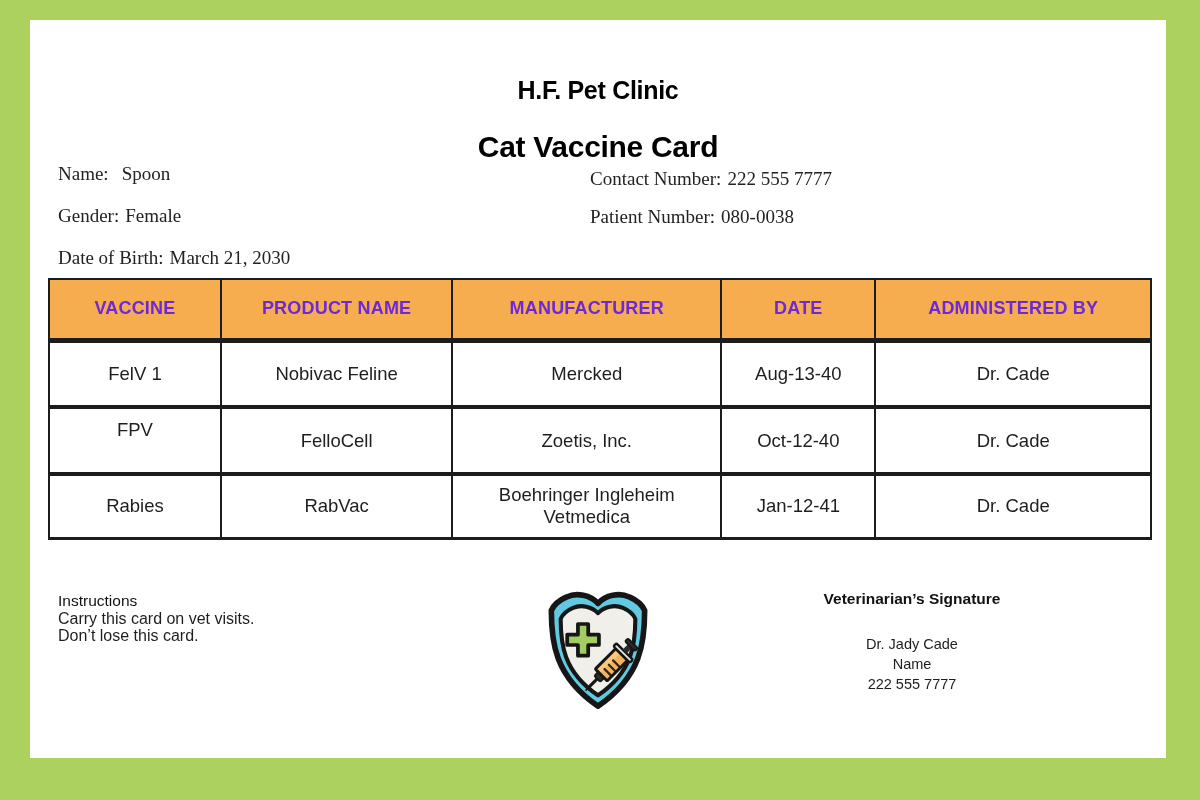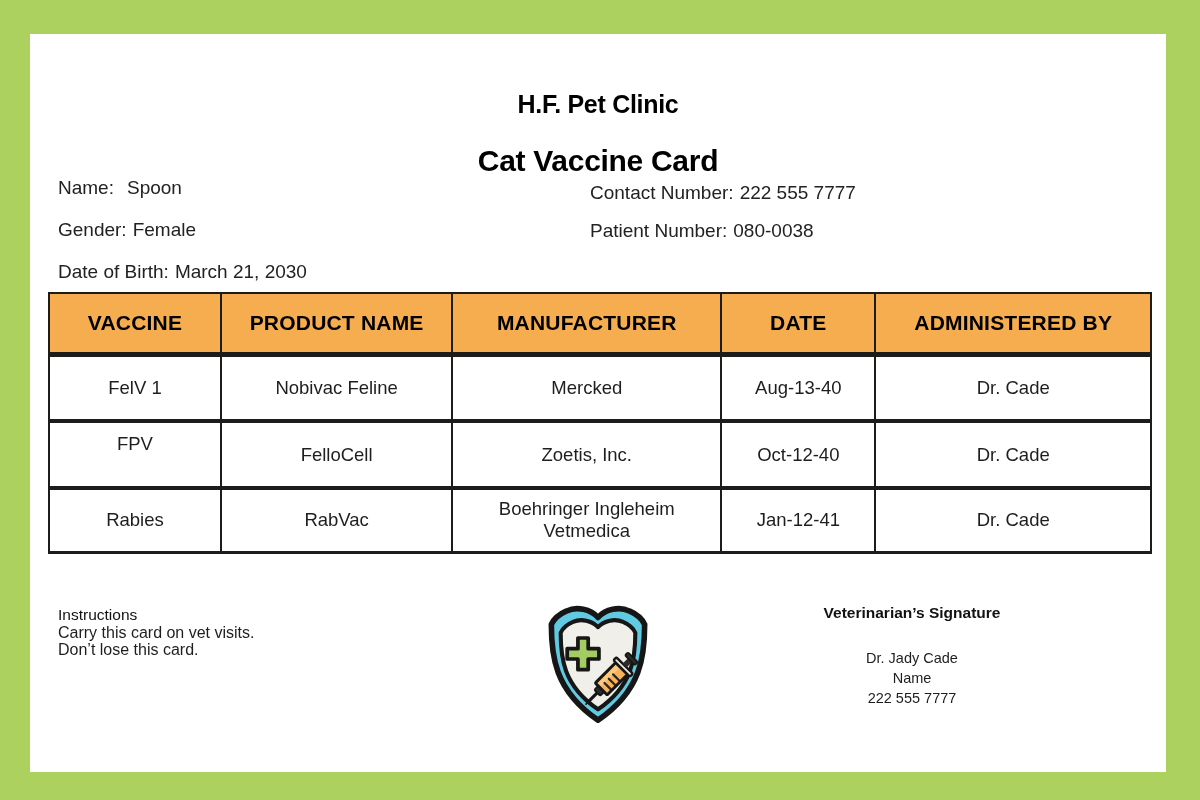--- a/index.html
+++ b/index.html
@@ -15,37 +15,38 @@
   }
   * { box-sizing: border-box; }
   html, body {
     margin: 0; padding: 0;
     width: 1200px; height: 800px; overflow: hidden;
     font-family: "Liberation Sans", sans-serif;
     background: var(--page-border-green);
   }
   .card {
     position: absolute;
-    left: 30px; top: 34px;
+    left: 30px; top: 20px;
     width: 1136px; height: 738px;
     background: #ffffff;
   }
   .clinic-name {
     position: absolute; top: 58px; left: 0; width: 100%;
     text-align: center; font-size: 25px; font-weight: bold;
     letter-spacing: -0.3px; color: #000; line-height: 1;
   }
   .card-title {
     position: absolute; top: 112px; left: 0; width: 100%;
     text-align: center; font-size: 30px; font-weight: bold;
     letter-spacing: -0.3px; color: #000; line-height: 1;
   }
   .info-line {
     position: absolute; font-size: 19px; color: #222; line-height: 22px;
     white-space: nowrap;
+    font-family: Liberation Serif, serif;
   }
   .info-line .val { margin-left: 6px; }
   .info-line .val-wide { margin-left: 13px; }
   .pos-name    { left: 28px;  top: 143px; }
   .pos-gender  { left: 28px;  top: 185px; }
   .pos-dob     { left: 28px;  top: 227px; }
   .pos-contact { left: 560px; top: 148px; }
   .pos-patient { left: 560px; top: 186px; }
 
   .vax-table {
@@ -54,22 +55,22 @@
   }
   .vax-table col:nth-child(1) { width: 15.6%; }
   .vax-table col:nth-child(2) { width: 21.0%; }
   .vax-table col:nth-child(3) { width: 24.4%; }
   .vax-table col:nth-child(4) { width: 14.0%; }
   .vax-table col:nth-child(5) { width: 25.0%; }
   .vax-table th {
     background: var(--table-header-orange);
     border: 2px solid var(--table-border-black);
     border-bottom-width: 5px;
-    height: 61px; font-size: 21px; font-weight: bold;
-    letter-spacing: 0.2px; color: #000000; text-align: center;
+    height: 61px; font-size: 18px; font-weight: bold;
+    letter-spacing: 0.2px; color: #6d28d9; text-align: center;
   }
   .vax-table td {
     border: 2px solid var(--table-border-black);
     border-top-width: 4px; border-bottom-width: 4px;
     height: 67px; text-align: center; vertical-align: middle;
     font-size: 18.5px; color: var(--text-black); padding: 0 16px;
   }
   .vax-table tbody tr:last-child td { border-bottom-width: 3px; height: 64px; }
   .vax-table td .cell-text { display: inline-block; max-width: 240px; line-height: 22px; }
   

